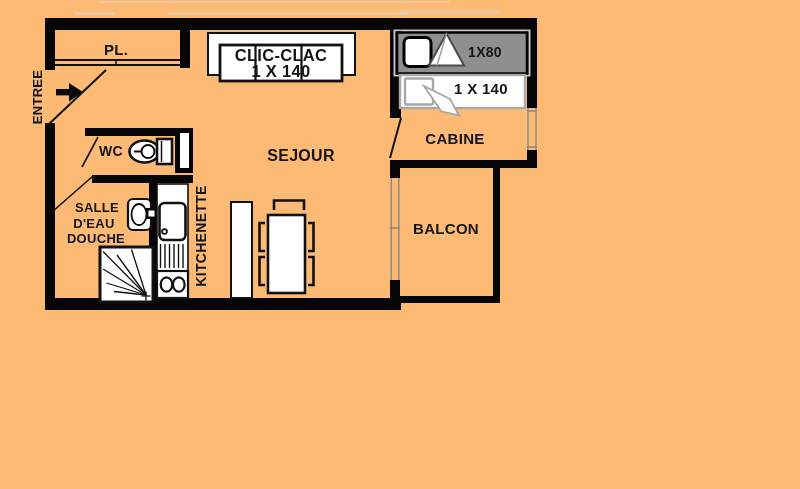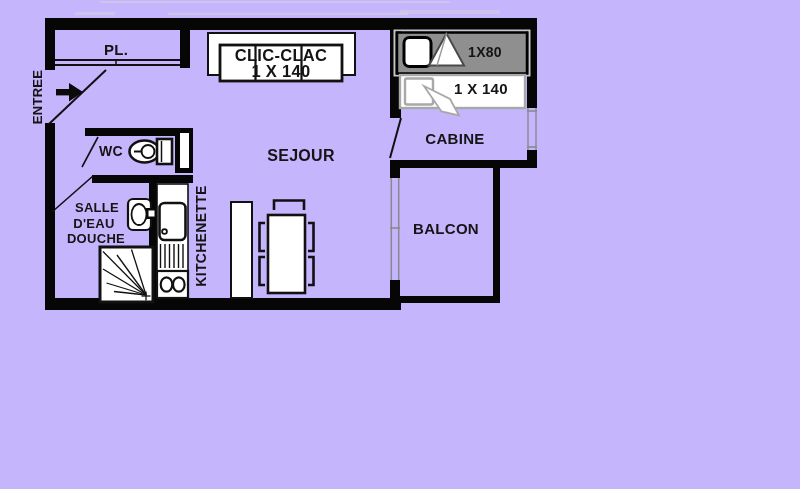--- a/index.html
+++ b/index.html
@@ -1,16 +1,16 @@
 <!DOCTYPE html>
 <html><head>
 <meta charset="utf-8">
 <style>
   html,body{margin:0;padding:0;background:#ffffff;}
-  .stage{position:relative;width:800px;height:489px;background:#c4b5fd;overflow:hidden;}
+  .stage{position:relative;width:800px;height:489px;background:#fdba74;overflow:hidden;}
   svg{display:block;}
   svg text{
     font-family:"Liberation Sans","DejaVu Sans",sans-serif;
     font-weight:700;
     letter-spacing:.3px;
   }
   .t13{font-size:13px;}
   .t14{font-size:14px;}
   .t15{font-size:15px;}
   .t16{font-size:16px;}

